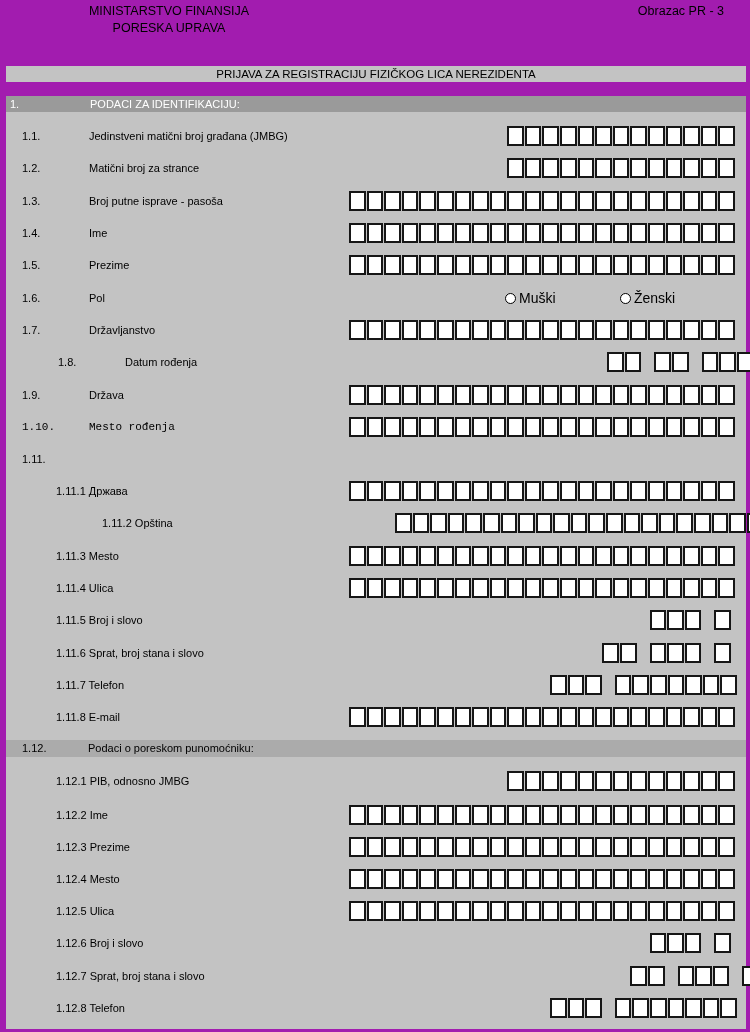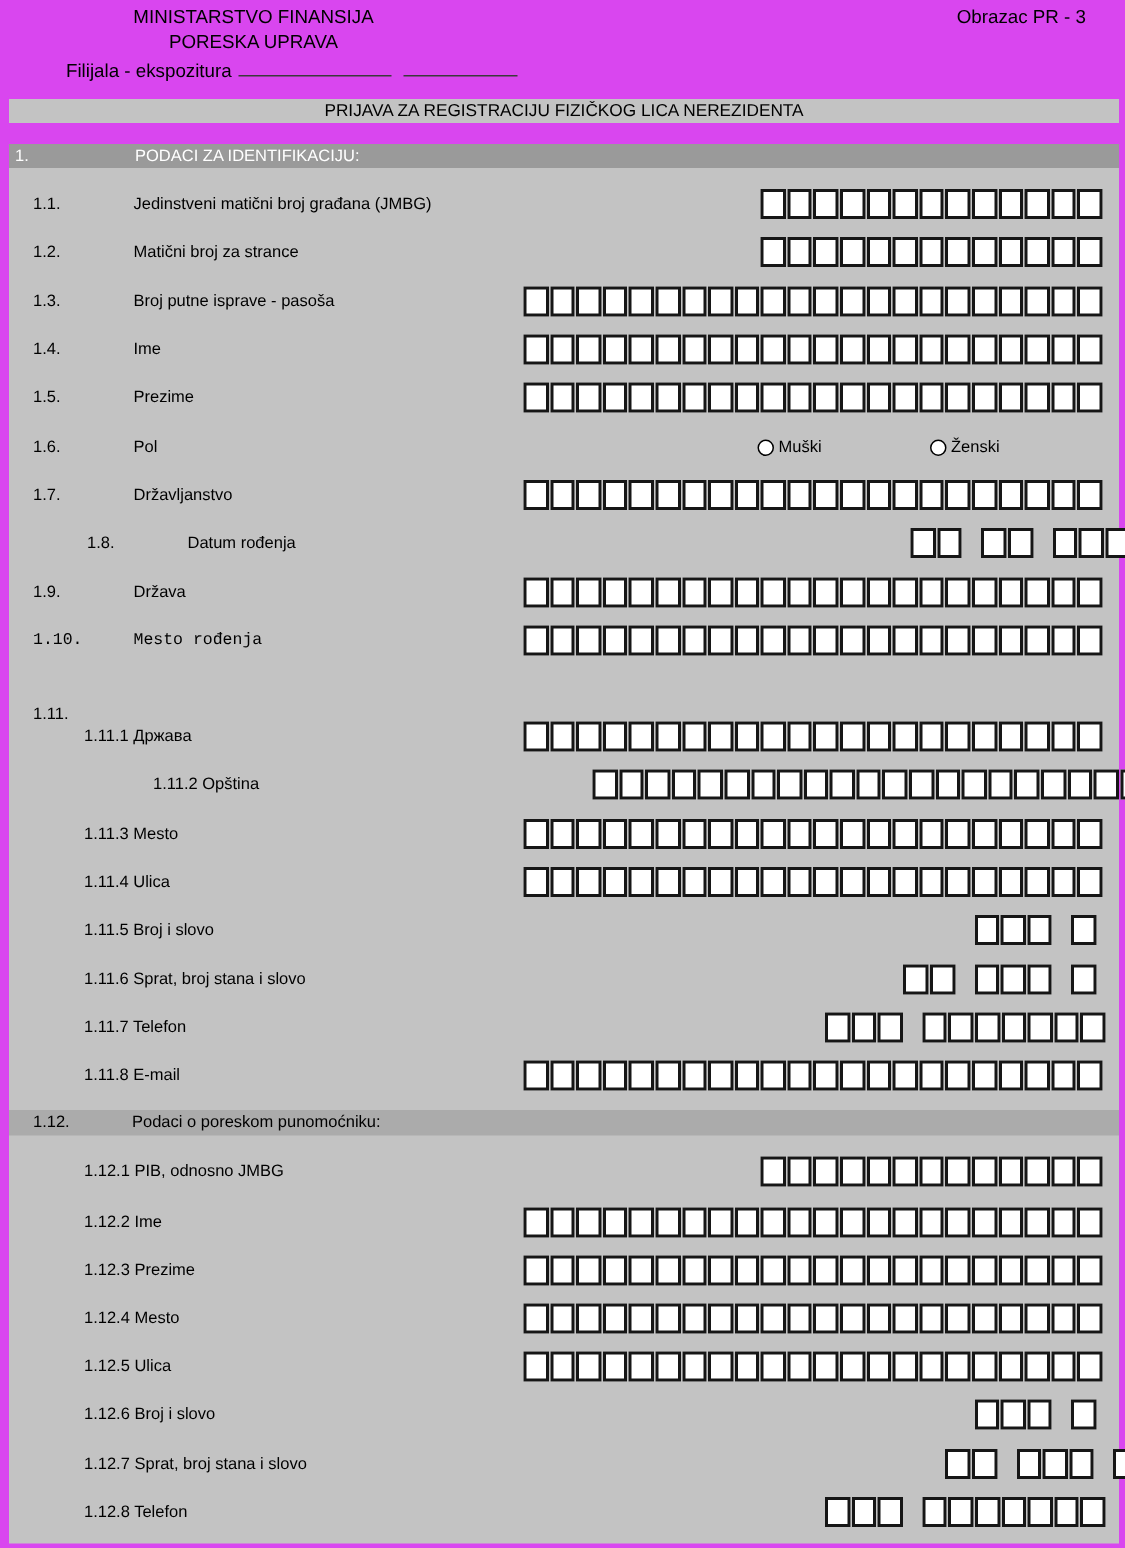--- a/index.html
+++ b/index.html
@@ -1,16 +1,16 @@
 <!DOCTYPE html>
 <html><head>
 <meta charset="utf-8">
 <style>
   html,body{margin:0;padding:0;background:#fff;}
-  .page{position:relative;width:750px;height:1032px;background:#d946ef;
+  .page{position:relative;width:750px;height:1032px;background:#a21caf;
         font-family:"Liberation Sans", sans-serif;color:#000;overflow:hidden;}
 
   
   .hdr-ministry{position:absolute;left:44px;top:4px;width:250px;text-align:center;font-size:12.5px;}
   .hdr-agency{position:absolute;left:44px;top:21px;width:250px;text-align:center;font-size:12.5px;}
   .hdr-branch{position:absolute;left:44px;top:37px;font-size:12.5px;white-space:nowrap;}
   .blank{display:inline-block;height:13px;border-bottom:1.4px solid #3a3a3a;vertical-align:baseline;}
   .blank1{width:102px;margin-left:5px;}
   .blank2{width:76px;margin-left:8px;}
   .hdr-code{position:absolute;right:26px;top:4px;font-size:12.5px;}
@@ -28,32 +28,31 @@
   .sec112 .sec-label{position:absolute;left:82px;}
 
   
   .row{position:absolute;left:0;width:750px;height:20px;line-height:20px;font-size:11px;}
   .rnum{position:absolute;left:22px;}
   .rlabel{position:absolute;left:89px;white-space:nowrap;}
   .rlabel.sub{left:56px;}
   .boxes{position:absolute;top:0;height:20px;display:flex;column-gap:13px;}
   .grp{display:flex;column-gap:1px;}
   .box{width:12.6px;height:16px;background:#fff;border:2px solid var(--boxborder,#161616);}
-  .radio-opt{position:absolute;top:0;height:20px;display:flex;align-items:center;font-size:11px;}
+  .radio-opt{position:absolute;top:0;height:20px;display:flex;align-items:center;font-size:14px;}
   .rc{width:9px;height:9px;border:1.5px solid #000;border-radius:50%;background:#fff;
       margin-right:3px;flex:0 0 auto;}
 </style>
 </head>
 <body>
 
 <div class="page" style="--panel: #c3c3c3; --secbar: #9a9a9a; --subbar: #ababab; --boxborder: #161616;">
 
   <div class="hdr-ministry">MINISTARSTVO FINANSIJA</div>
   <div class="hdr-agency">PORESKA UPRAVA</div>
-  <div class="hdr-branch"><span>Filijala - ekspozitura</span><span class="blank blank1"></span><span class="blank blank2"></span></div>
   <div class="hdr-code">Obrazac PR - 3</div>
 
   <div class="panel"></div>
 
   <div class="title-bar"><span>PRIJAVA ZA REGISTRACIJU FIZIČKOG LICA NEREZIDENTA</span></div>
 
   <div class="sec-bar sec1">
     <span class="sec-num">1.</span>
     <span class="sec-label">PODACI ZA IDENTIFIKACIJU:</span>
   </div>
@@ -311,21 +310,21 @@
             <div class="box"></div>
             <div class="box"></div>
             <div class="box"></div>
             <div class="box"></div>
             <div class="box"></div>
             <div class="box"></div>
             <div class="box"></div>
           </div>
         </div>
       </div>
-      <div class="row" style="top: 449px; margin-top: 17px;">
+      <div class="row" style="top: 449px;">
         <span class="rnum">1.11.</span>
       </div>
       <div class="row" style="top: 481px;">
         <span class="rlabel sub">1.11.1 Држава</span>
         <div class="boxes" style="right: 15px;">
           <div class="grp">
             <div class="box"></div>
             <div class="box"></div>
             <div class="box"></div>
             <div class="box"></div>

